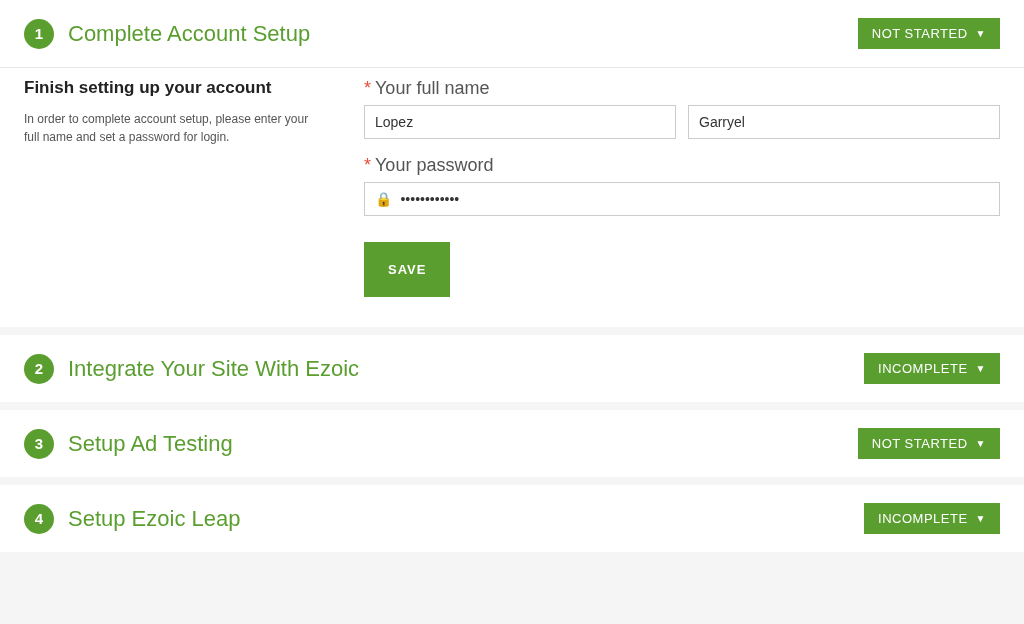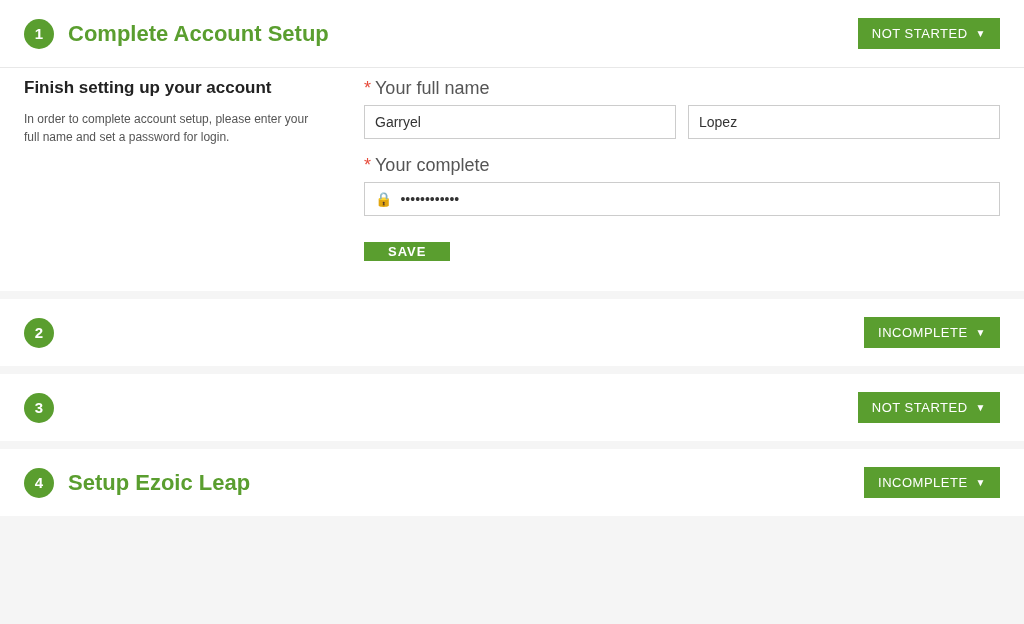--- a/index.html
+++ b/index.html
@@ -39,21 +39,21 @@
       display: flex;
       align-items: center;
       justify-content: center;
       font-size: 15px;
       font-weight: bold;
       flex-shrink: 0;
     }
     .section-title {
       color: #5a9e2f;
       font-size: 22px;
-      font-weight: bold;
+      font-weight: normal;
     }
     .status-btn {
       background: #5a9e2f;
       color: #fff;
       border: none;
       padding: 8px 14px;
       font-size: 13px;
       font-weight: normal;
       letter-spacing: 0.5px;
       cursor: pointer;
@@ -133,21 +133,21 @@
       border: none;
       padding: 8px 0;
       flex: 1;
       outline: none;
       font-size: 14px;
     }
     .save-btn {
       background: #5a9e2f;
       color: #fff;
       border: none;
-      padding: 2px 24px;
+      padding: 20px 24px;
       font-size: 13px;
       font-weight: bold;
       letter-spacing: 1px;
       cursor: pointer;
       text-transform: uppercase;
       margin-top: 10px;
     }
   </style>
 </head>
 <body>
@@ -170,55 +170,57 @@
         <div class="form-description">
           <h3>Finish setting up your account</h3>
           <p>In order to complete account setup, please enter your full name and set a password for login.</p>
         </div>
         <div class="form-fields">
           <div class="field-group">
             <label class="field-label">
               <span class="required">*</span><span>Your full name</span>
             </label>
             <div class="name-row">
+              <input type="text" value="Lopez" style="">
               <input type="text" value="Garryel" style="">
-              <input type="text" value="Lopez" style="">
             </div>
           </div>
           <div class="field-group">
             <label class="field-label">
-              <span class="required">*</span><span>Your complete</span>
+              <span class="required">*</span><span>Your password</span>
             </label>
             <div class="password-wrapper">
               <span class="lock-icon">🔒</span>
               <input type="password" value="••••••••••••" style="">
             </div>
           </div>
           <button class="save-btn">SAVE</button>
         </div>
       </div>
     </div>
   </div>
 
   <div class="section">
     <div class="section-header">
       <div class="section-header-left">
         <div class="step-badge">2</div>
+        <span class="section-title">Integrate Your Site With Ezoic</span>
       </div>
       <button class="status-btn">
         <span>INCOMPLETE</span>
         <span class="caret">▼</span>
       </button>
     </div>
   </div>
 
   <div class="section">
     <div class="section-header">
       <div class="section-header-left">
         <div class="step-badge">3</div>
+        <span class="section-title">Setup Ad Testing</span>
       </div>
       <button class="status-btn">
         <span>NOT STARTED</span>
         <span class="caret">▼</span>
       </button>
     </div>
   </div>
 
   <div class="section">
     <div class="section-header">

